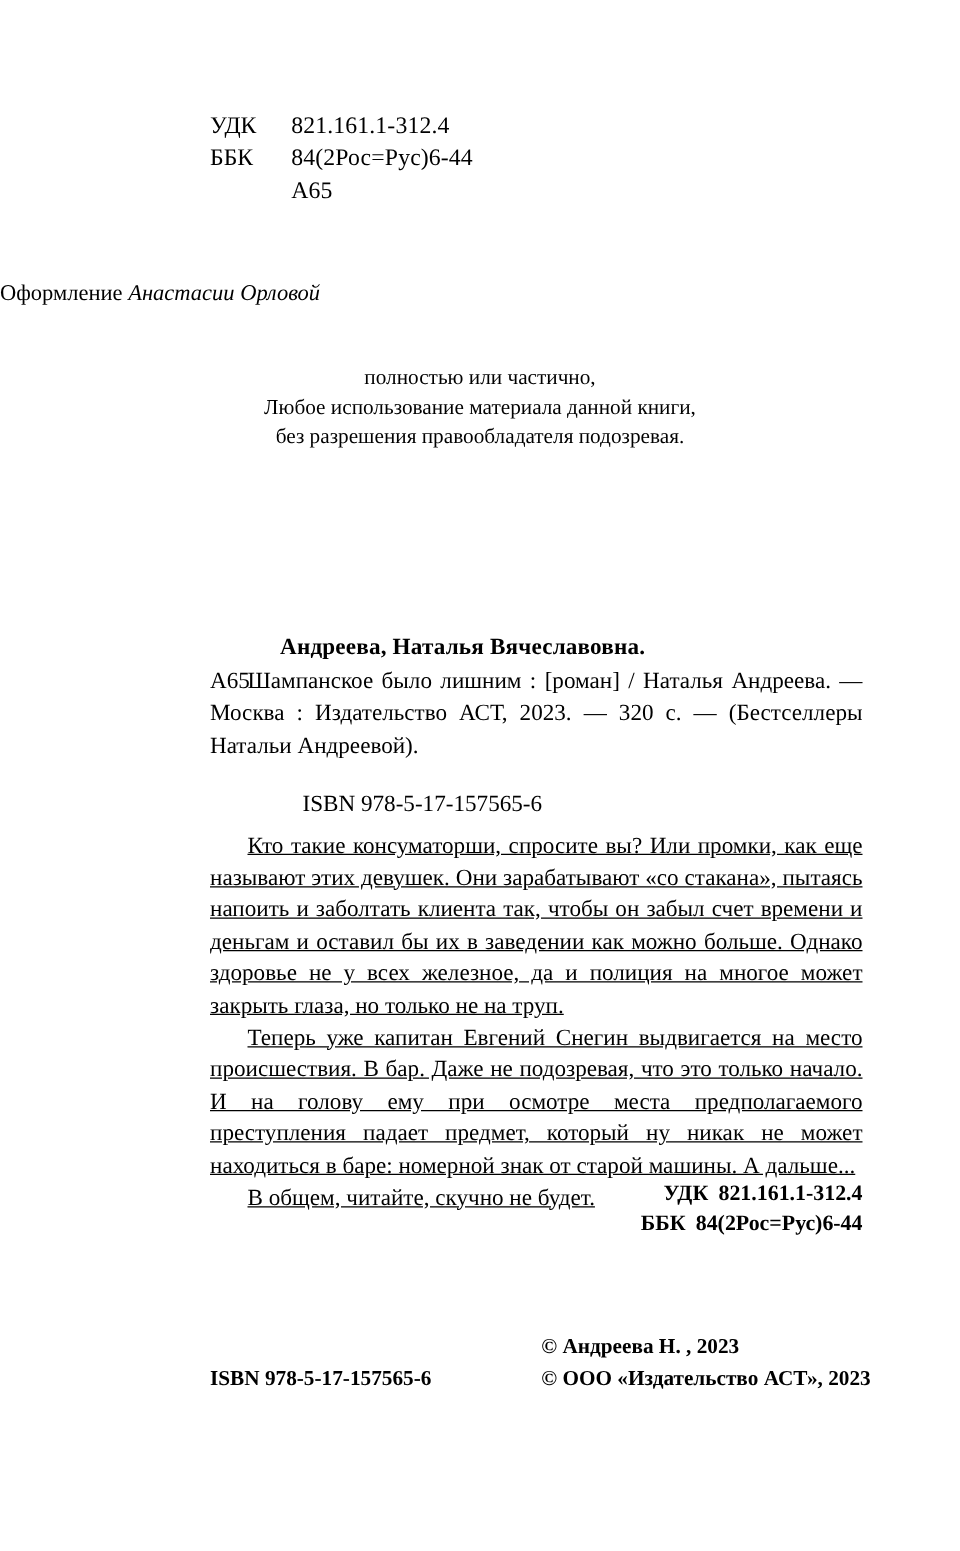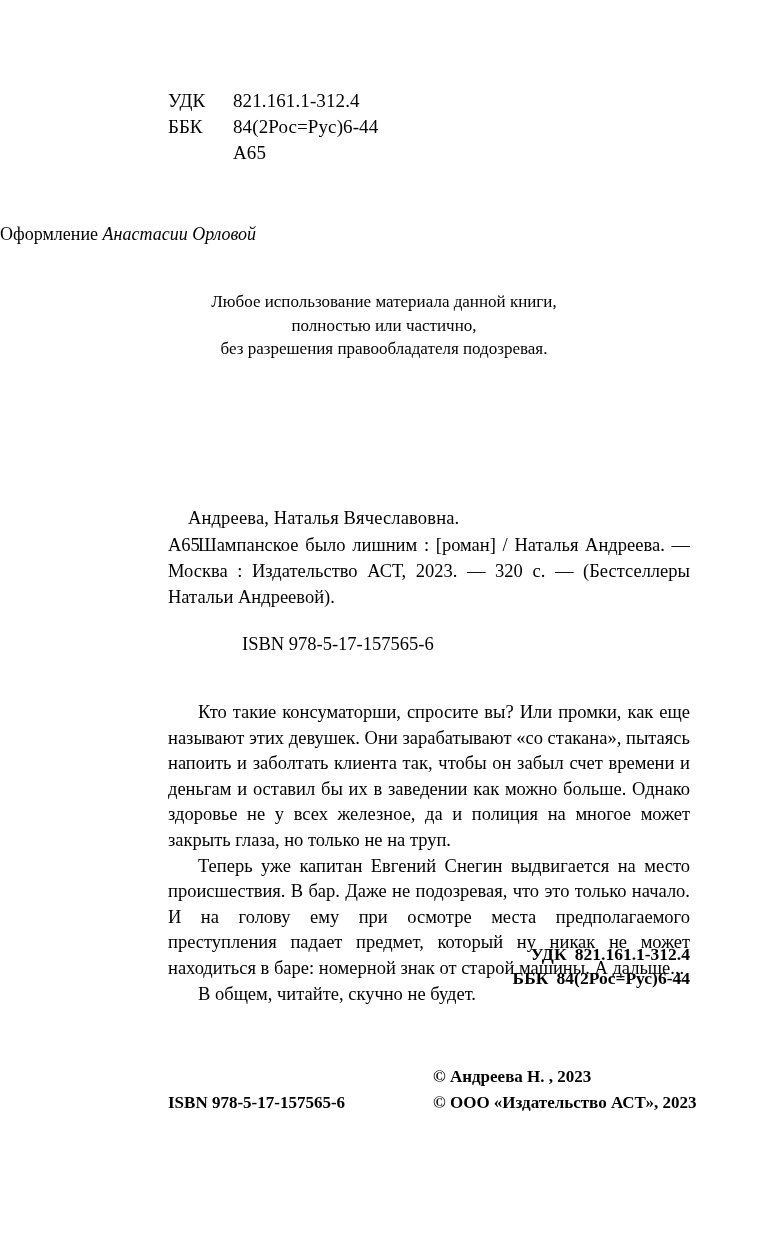--- a/index.html
+++ b/index.html
@@ -72,22 +72,22 @@
   
   .biblio {
     position: absolute;
     left: 168px;
     top: 505px;
     width: 522px;
     font-size: 18.5px;
     line-height: 26px;
   }
   .biblio-author {
-    font-weight: normal;
-    margin-left: 20px;
+    font-weight: bold;
+    margin-left: 56px;
     letter-spacing: 0.15px;
   }
   .biblio-body {
     position: relative;
     margin-top: 1px;
   }
   .biblio-code {
     position: absolute;
     left: 0;
     top: 0;
@@ -102,24 +102,25 @@
   .biblio-isbn {
     margin-left: 44px;
     margin-top: 21px;
     text-indent: 30px;
   }
 
   
   .annotation {
     position: absolute;
     left: 168px;
-    top: 700px;
+    top: 665px;
     width: 522px;
     font-size: 18.5px;
     line-height: 25.6px;
+    text-decoration: underline;
   }
   .annotation p {
     margin: 0;
     text-align: justify;
     text-align-last: left;
     text-indent: 30px;
   }
 
   
   .class-repeat {
@@ -180,22 +181,22 @@
       <span class="class-label"></span>
       <span class="class-value">А65</span>
     </div>
   </div>
 
   <div class="credit">
     <span>Оформление </span><span class="name">Анастасии Орловой</span>
   </div>
 
   <div class="legal">
+    <div>полностью или частично,</div>
     <div>Любое использование материала данной книги,</div>
-    <div>полностью или частично,</div>
     <div>без разрешения правообладателя подозревая.</div>
   </div>
 
   <div class="biblio">
     <div class="biblio-author">Андреева, Наталья Вячеславовна.</div>
     <div class="biblio-body">
       <span class="biblio-code">А65</span>
       <div class="biblio-desc">Шампанское было лишним : [роман] / Наталья Андреева. — Москва : Издательство АСТ, 2023. — 320 с. — (Бестселлеры Натальи Андреевой).</div>
     </div>
     <div class="biblio-isbn">ISBN 978-5-17-157565-6</div>

